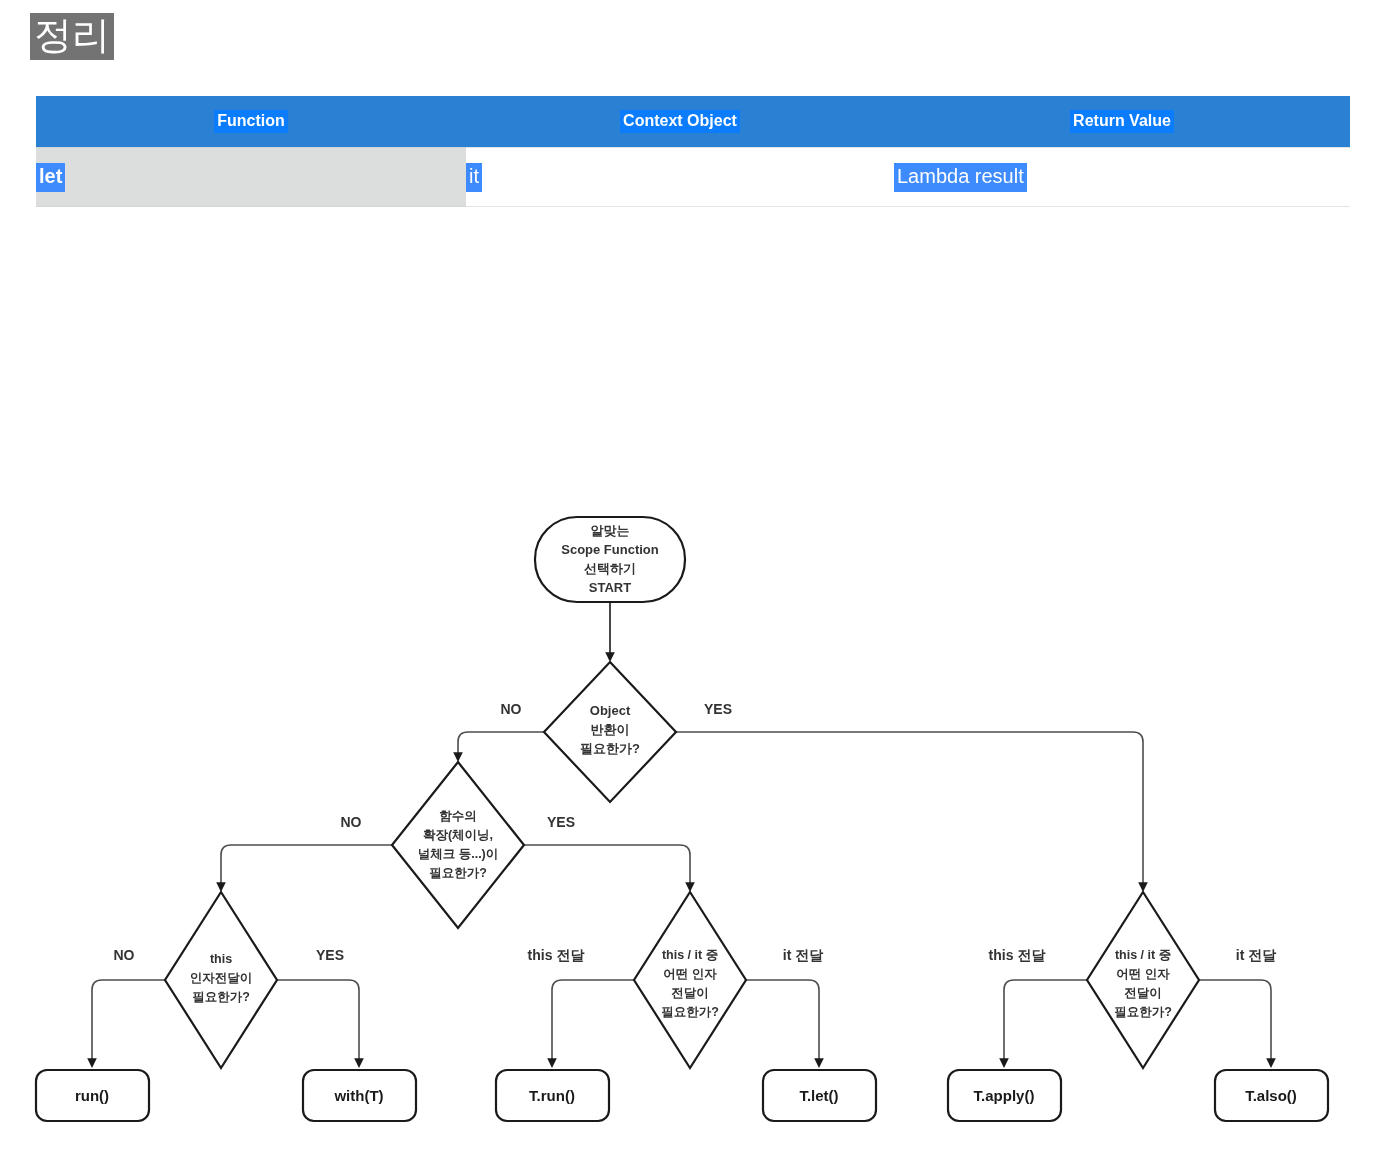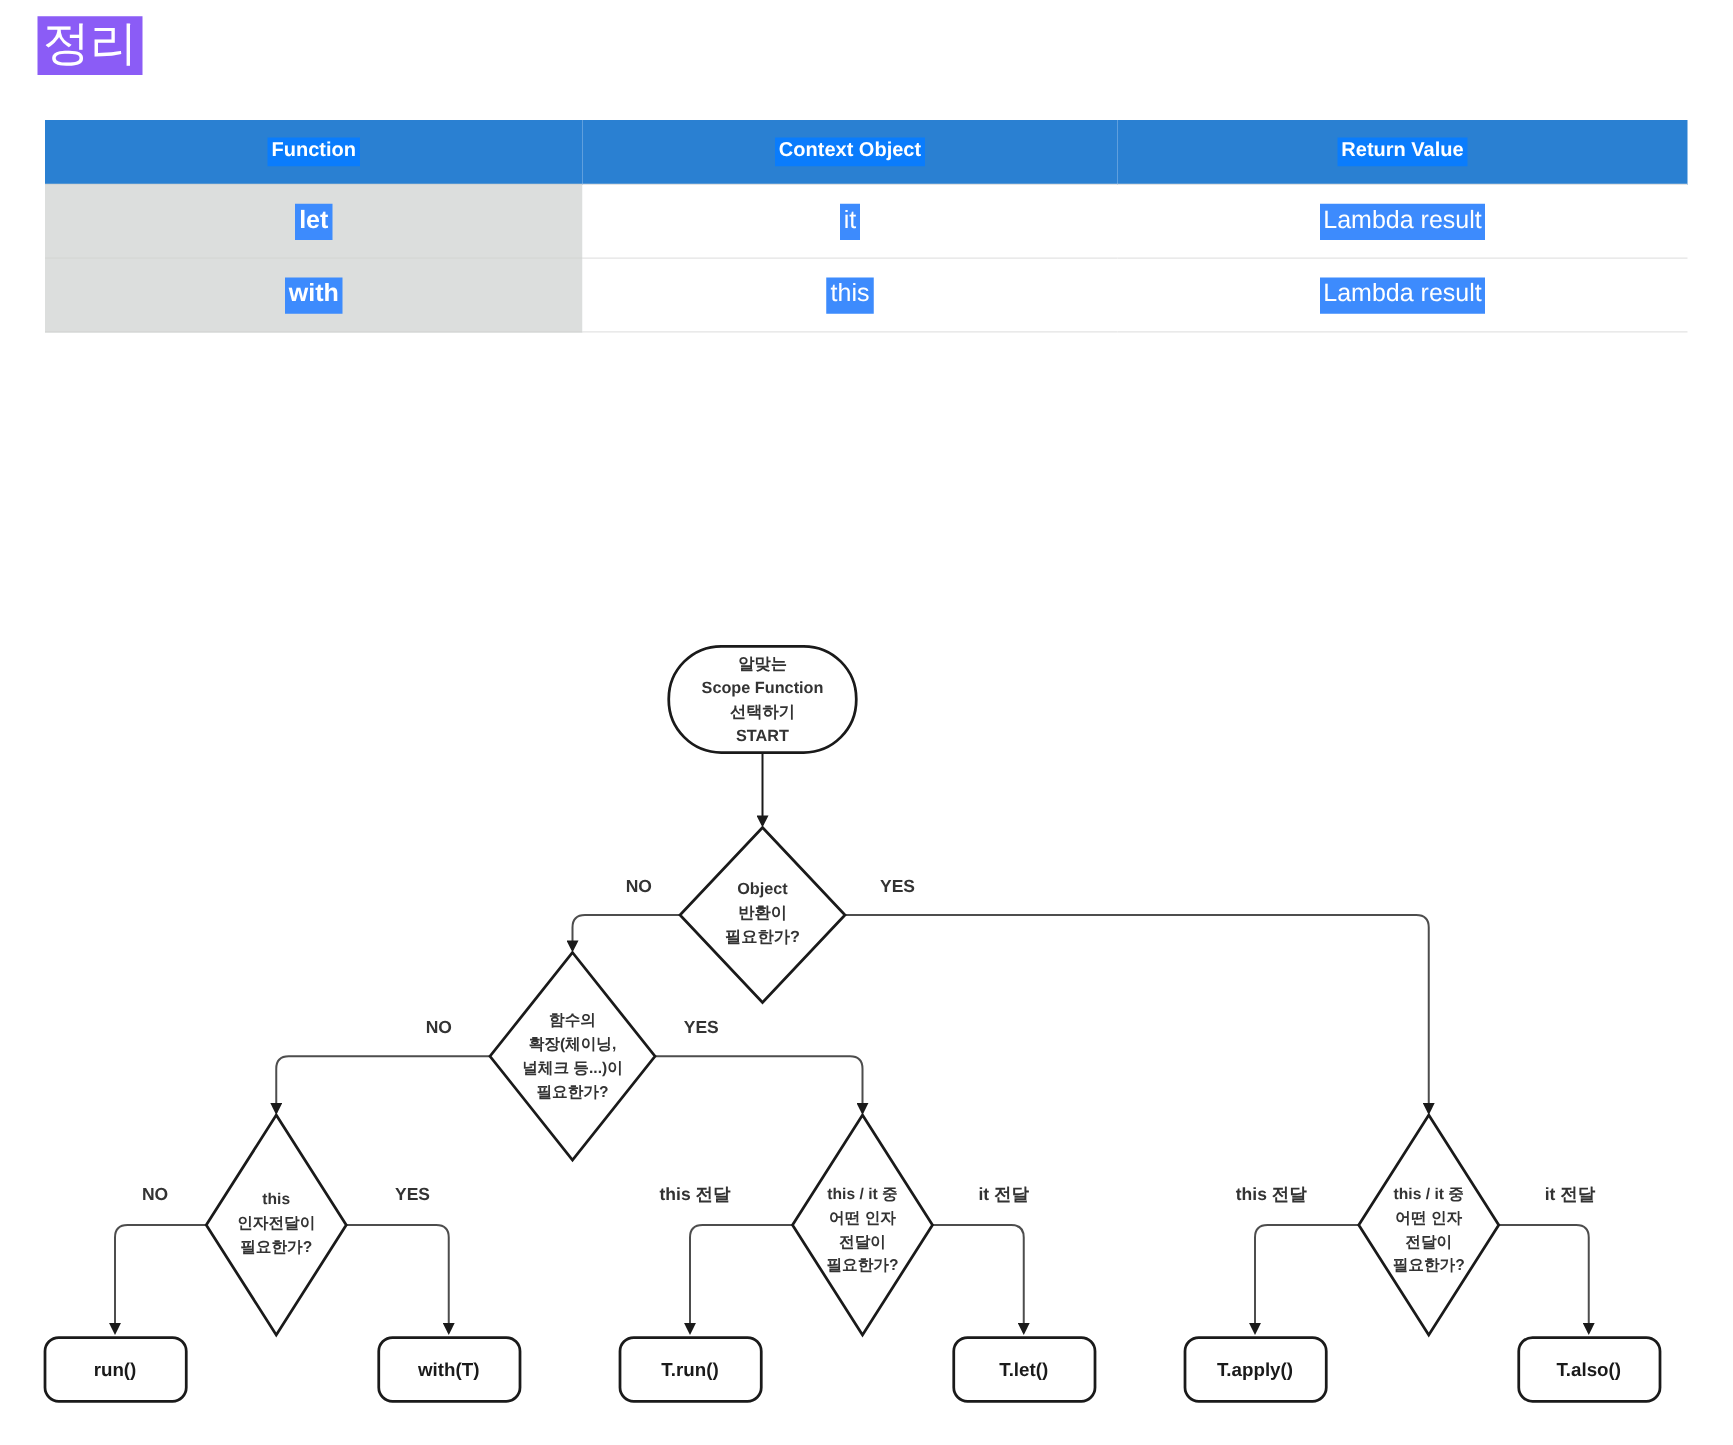--- a/index.html
+++ b/index.html
@@ -17,21 +17,21 @@
 
   
   #page-title {
     position: absolute;
     left: 30px;
     top: 13px;
     font-size: 38px;
     line-height: 1.0;
     font-weight: 400;
     color: #ffffff;
-    background: #8b5cf6;
+    background: #737373;
     padding: 3px 4px 6px 4px;
     white-space: pre;
   }
 
   
   #summary-table {
     position: absolute;
     left: 36px;
     top: 96px;
     width: 1314px;
@@ -56,21 +56,20 @@
     font-weight: bold;
     color: #ffffff;
     background: #0a7cfc;
     padding: 1px 3px 3px 3px;
     line-height: 1.2;
   }
 
   #summary-table tbody td {
     height: 58px;
     padding: 0;
-    text-align: center;
     vertical-align: middle;
     border: 1px solid #e3e3e3;
     border-left: none;
     border-right: none;
   }
   #summary-table tbody td span {
     display: inline-block;
     font-size: 20px;
     color: #ffffff;
     background: #3d8bfd;
@@ -165,25 +164,20 @@
         <span>Return Value</span>
       </th>
     </tr>
   </thead>
   <tbody>
     <tr class="odd">
       <td class="fn"><span>let</span></td>
       <td class="val"><span>it</span></td>
       <td class="val"><span>Lambda result</span></td>
     </tr>
-    <tr class="odd">
-      <td class="fn"><span>with</span></td>
-      <td class="val"><span>this</span></td>
-      <td class="val"><span>Lambda result</span></td>
-    </tr>
   </tbody>
 </table>
 
 <div id="flowchart">
 <svg width="1386" height="686" viewBox="0 0 1386 686" xmlns="http://www.w3.org/2000/svg">
   <defs>
     <marker id="arrow" viewBox="0 0 10 10" refX="8" refY="5" markerWidth="6" markerHeight="6" orient="auto-start-reverse">
       <path d="M 0 0 L 10 5 L 0 10 z" fill="#1a1a1a"></path>
     </marker>
   </defs>

